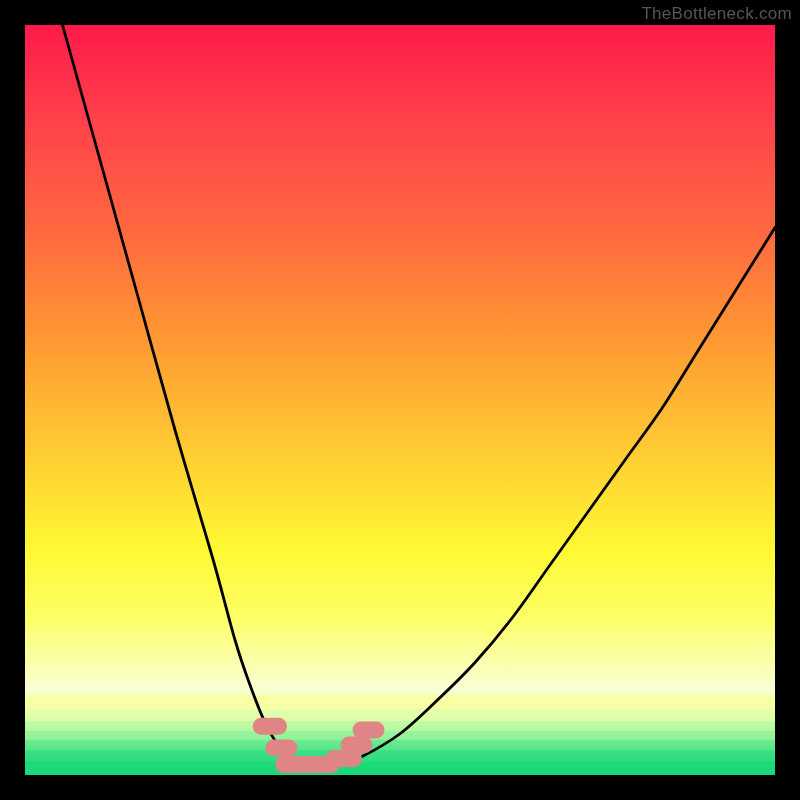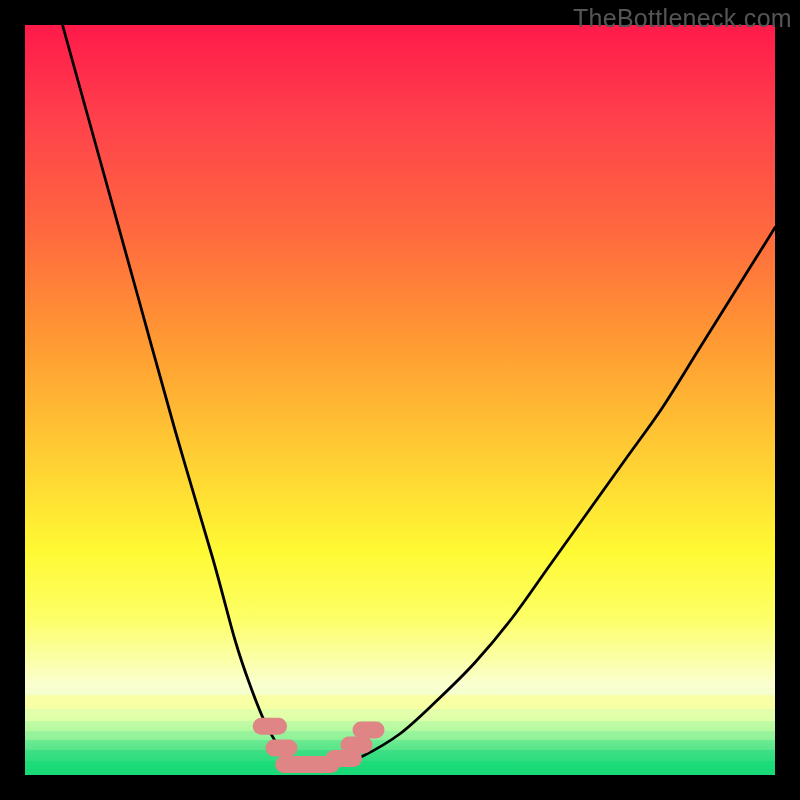--- a/index.html
+++ b/index.html
@@ -61,21 +61,21 @@
     left: 0;
     top: 0;
     width: 750px;
     height: 750px;
   }
   .watermark {
     position: absolute;
     top: 4px;
     right: 8px;
     color: #555;
-    font-size: 25px;
+    font-size: 17px;
     letter-spacing: 0.3px;
     font-weight: 500;
   }
 </style>
 </head>
 <body>
 
 <div class="frame">
   <div class="stripes"></div>
 

